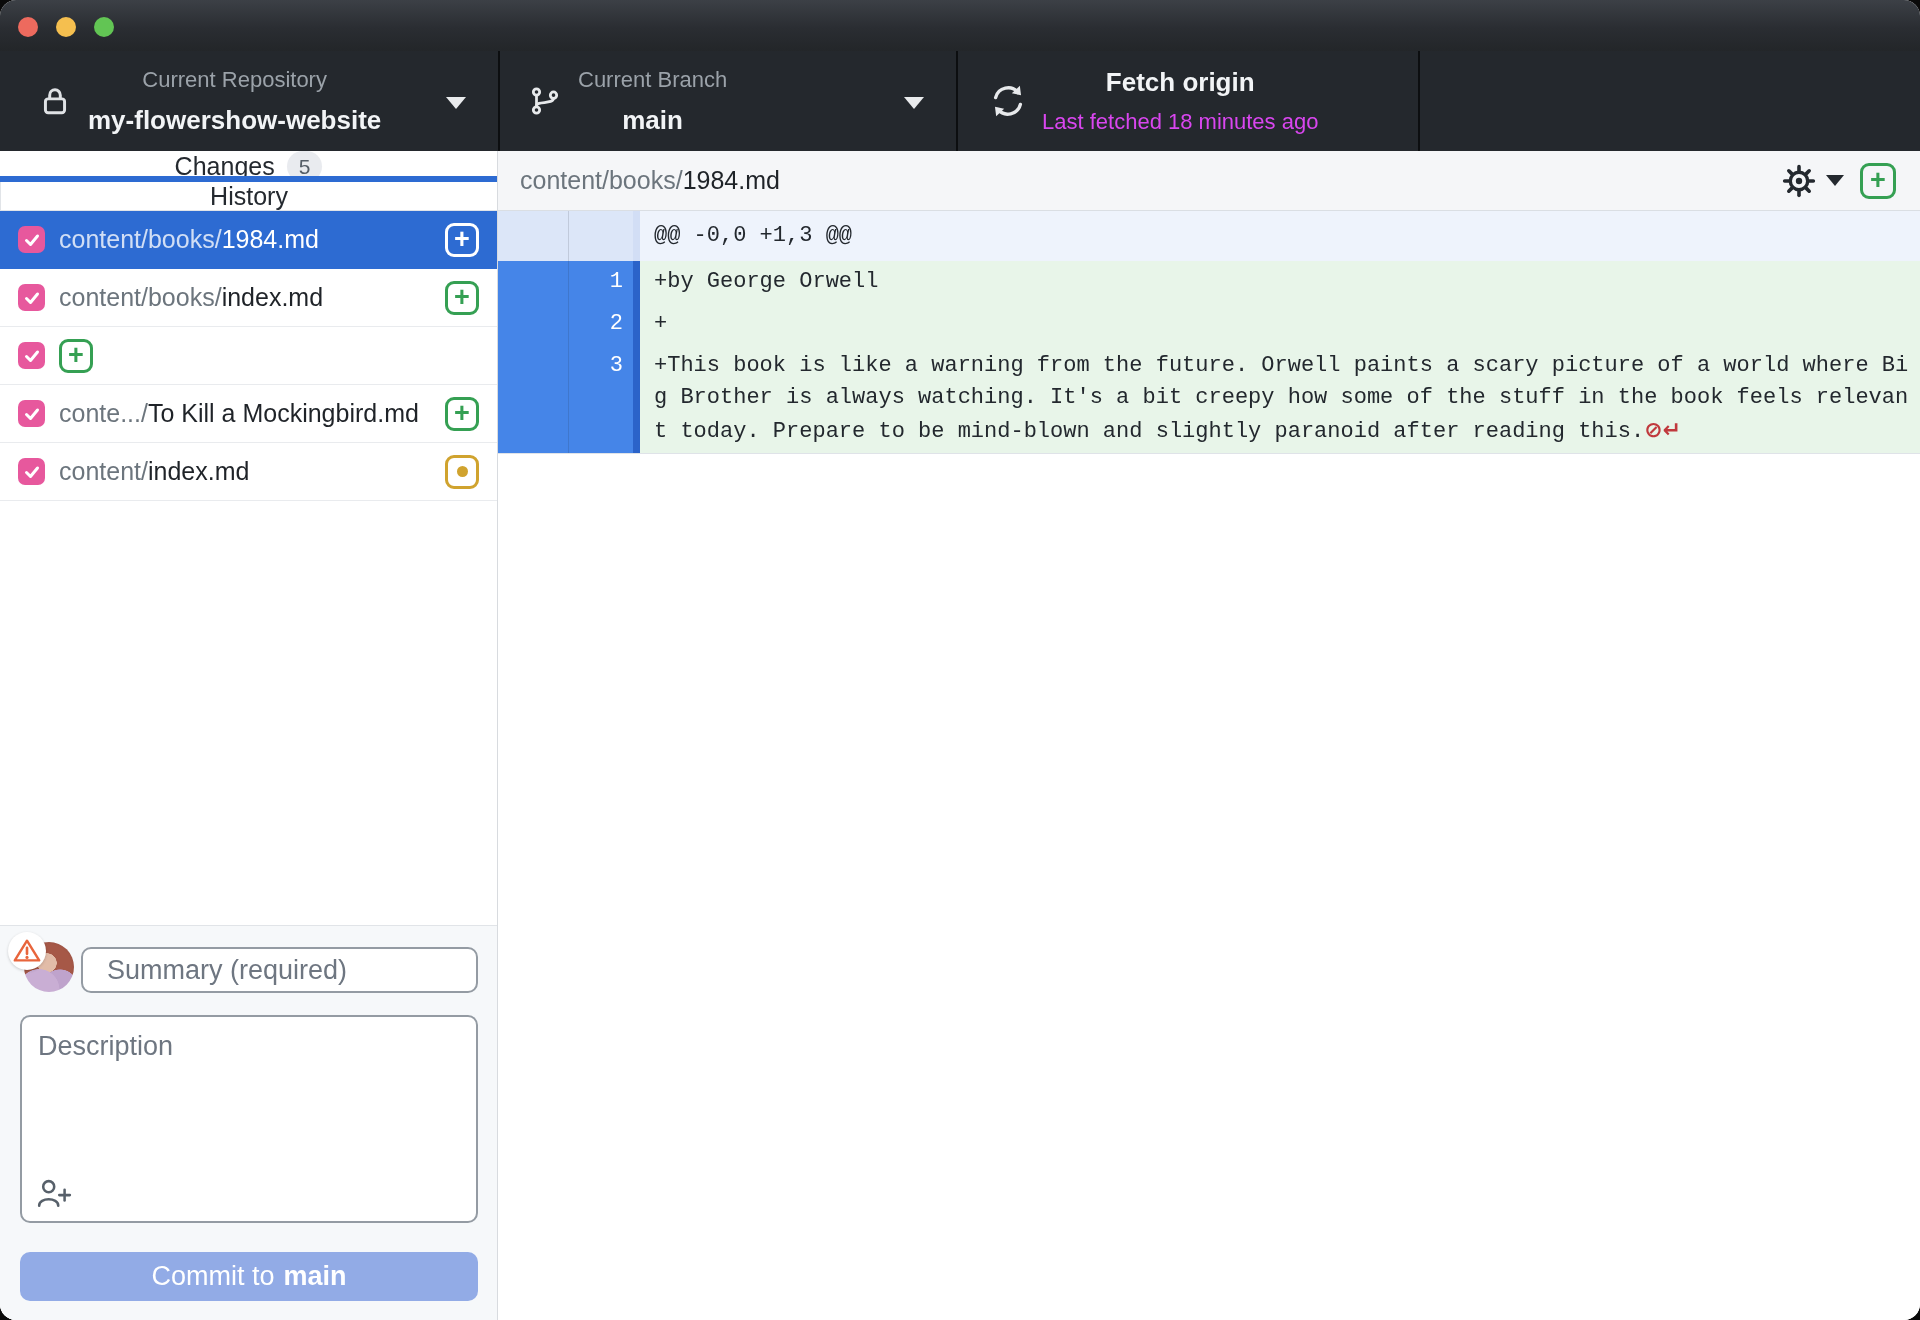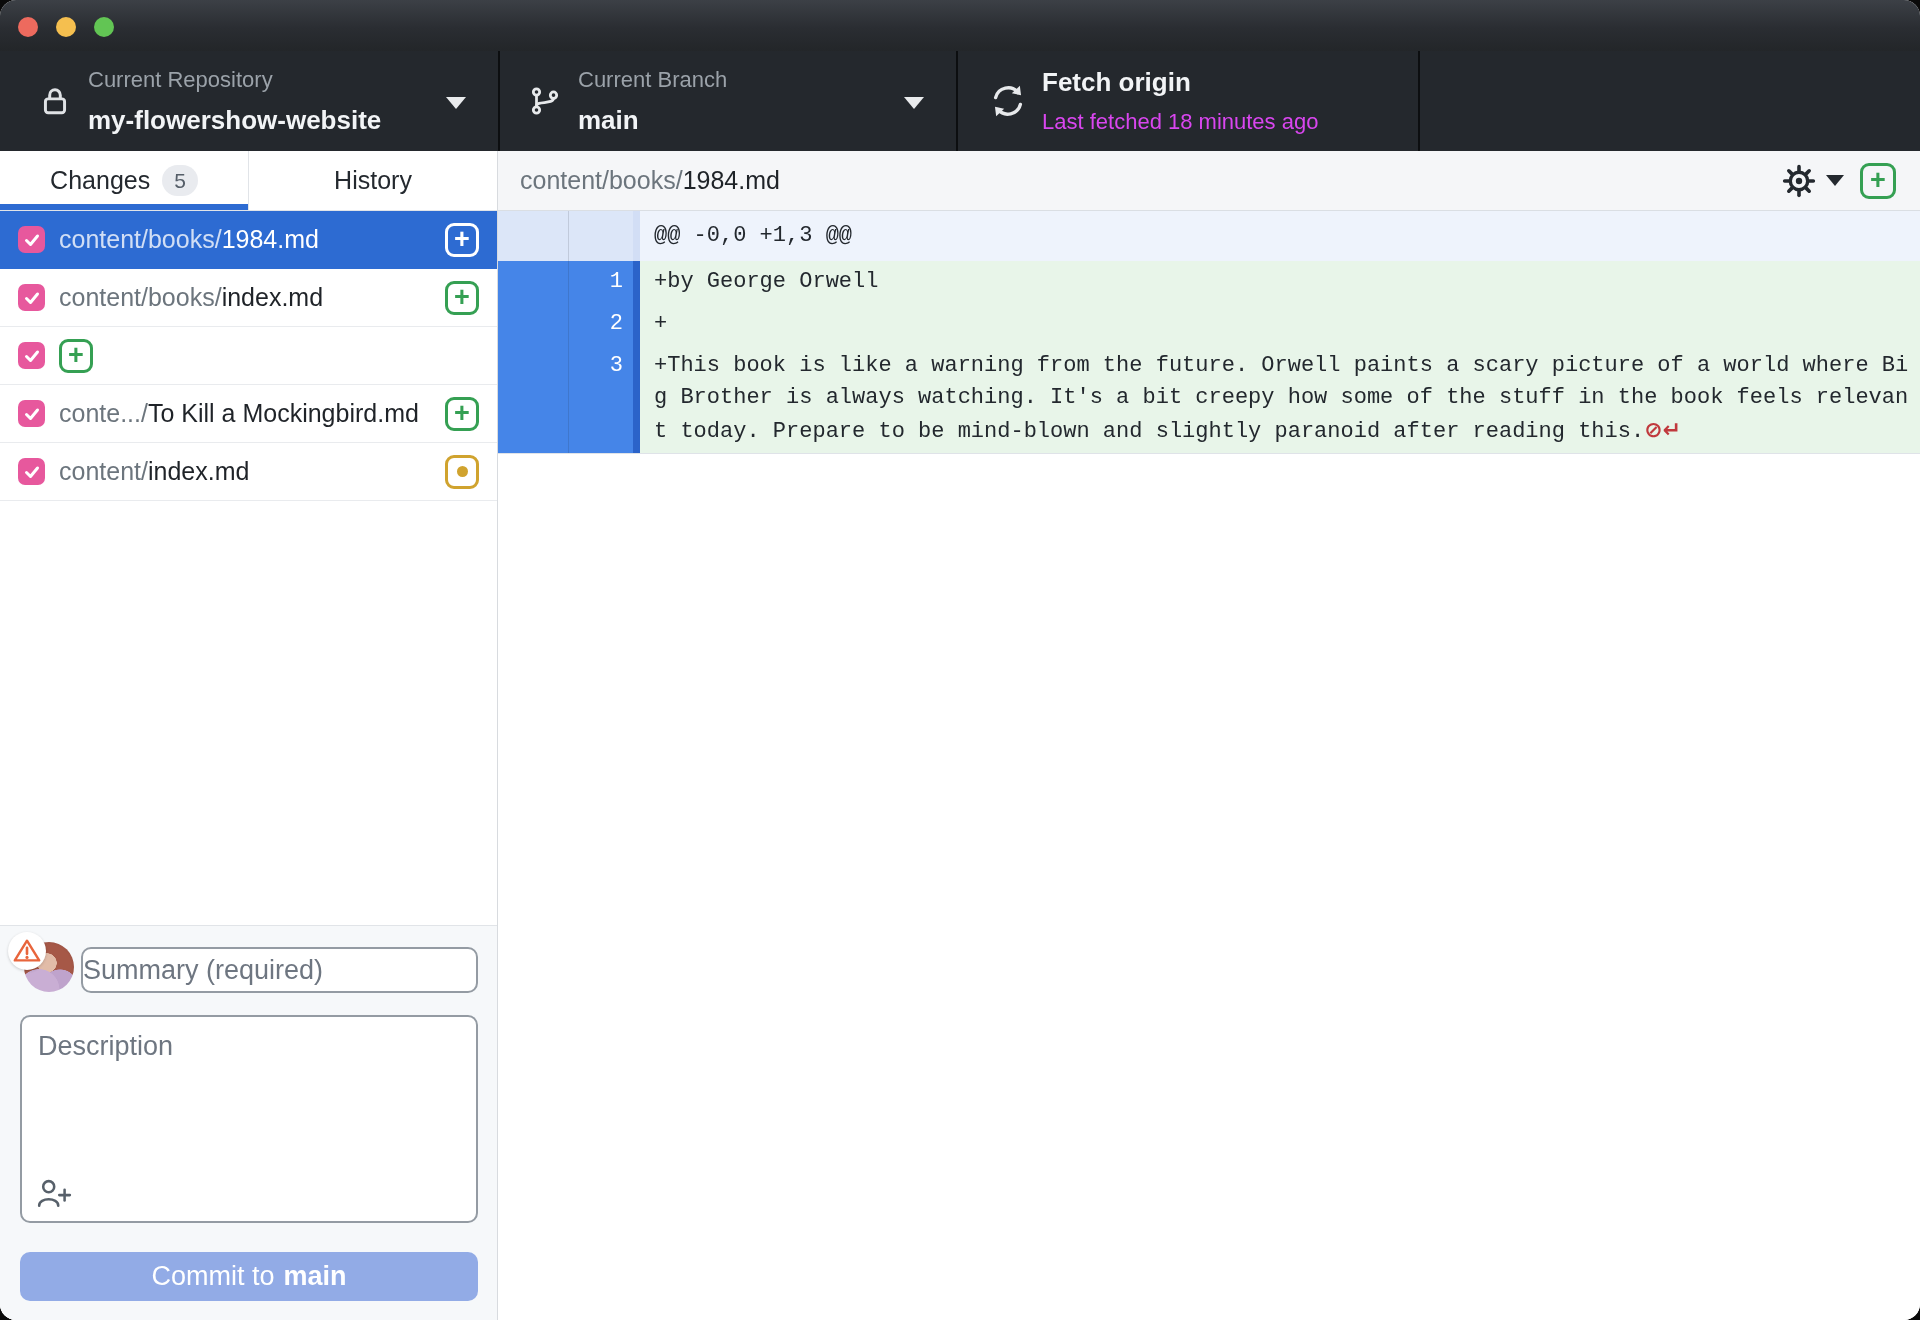--- a/index.html
+++ b/index.html
@@ -11,39 +11,39 @@
   .titlebar{height:51px;background:linear-gradient(180deg,#3c4046 0%,#2a2d32 55%,#232629 100%);position:relative;}
   .tl{position:absolute;top:17px;width:20px;height:20px;border-radius:50%;}
   .tl.red{left:18px;background:#ed6a5e;}
   .tl.yellow{left:56px;background:#f5bf4f;}
   .tl.green{left:94px;background:#62c554;}
 
   
   .toolbar{height:100px;background:#24282d;display:flex;color:#f2f4f6;}
   .tb-section{display:flex;align-items:center;position:relative;}
   .tb-section .ticon{margin-left:38px;margin-right:16px;flex:0 0 auto;display:flex;}
-  .tb-text{display:flex;flex-direction:column;gap:16px;}
+  .tb-text{display:flex;flex-direction:column;gap:16px;text-align:center;}
   .tb-label{font-size:22px;color:#9ba2a9;line-height:1;}
   .tb-value{font-size:26px;font-weight:bold;color:#f2f4f6;line-height:1;}
   .tb-sub{font-size:22px;color:#d946ef;line-height:1;}
   .tb-caret{position:absolute;right:32px;top:46px;width:0;height:0;border-left:10px solid transparent;border-right:10px solid transparent;border-top:12px solid #e9ebed;}
   .sec-repo{width:498px;}
   .sec-branch{width:458px;border-left:2px solid #0c0e10;}
   .sec-branch .ticon{margin-left:28px;}
   .sec-fetch{width:462px;border-left:2px solid #0c0e10;}
   .sec-fetch .ticon{margin-left:32px;}
   .tb-rest{flex:1;border-left:2px solid #0c0e10;}
 
   
   .app-body{display:flex;height:1169px;}
   .sidebar{width:498px;border-right:1px solid #d8dbdf;background:#fff;position:relative;flex:0 0 auto;}
   .main{flex:1;background:#fff;display:flex;flex-direction:column;min-width:0;}
 
   
-  .tabs{display:flex;height:60px;border-bottom:1px solid #e1e4e8;background:#fff;}
+  .tabs{display:flex;height:60px;border-bottom:1px solid #e1e4e8;background:#fff;flex-direction:column;}
   .tab{flex:1;display:flex;align-items:center;justify-content:center;gap:12px;font-size:25px;color:#24292f;position:relative;cursor:default;}
   .tab + .tab{border-left:1px solid #e1e4e8;}
   .tab.active::after{content:"";position:absolute;left:0;right:0;bottom:0;height:6px;background:#2d6bd2;}
   .badge{background:#e9ebef;color:#555e68;font-size:21px;border-radius:999px;padding:3px 12px;line-height:1.2;}
 
   
   .row{display:flex;align-items:center;border-bottom:1px solid #e9ebee;padding:0 18px;background:#fff;}
   .summary-row{height:59px;background:#fafbfc;position:relative;}
   .summary-label{position:absolute;left:0;right:0;text-align:center;font-size:25px;color:#24292f;}
   .file-row{height:58px;gap:14px;}
@@ -62,21 +62,21 @@
 
   
   .commit-panel{position:absolute;left:0;right:0;bottom:0;height:395px;background:#f6f8fa;border-top:1px solid #e1e4e8;}
   .avatar{position:absolute;left:24px;top:16px;width:50px;height:50px;border-radius:50%;
     background:
       radial-gradient(circle at 30% 95%, #c9aed4 0 34%, rgba(0,0,0,0) 35%),
       radial-gradient(circle at 72% 90%, #bfa3cc 0 30%, rgba(0,0,0,0) 31%),
       radial-gradient(circle at 46% 42%, #e2bca8 0 24%, rgba(0,0,0,0) 25%),
       radial-gradient(circle at 50% 50%, #a65847 0 62%, #8a4a3e 100%);}
   .warn-badge{position:absolute;left:8px;top:6px;width:38px;height:38px;border-radius:50%;background:#fff;box-shadow:0 1px 3px rgba(0,0,0,0.18);display:flex;align-items:center;justify-content:center;}
-  .summary-input{position:absolute;left:81px;top:21px;width:397px;height:46px;border:2px solid #949ba3;border-radius:10px;background:#fff;font-size:27px;font-family:"Liberation Sans",sans-serif;color:#24292f;padding:0 0;outline:none;}
+  .summary-input{position:absolute;left:81px;top:21px;width:397px;height:46px;border:2px solid #949ba3;border-radius:10px;background:#fff;font-size:27px;font-family:"Liberation Sans",sans-serif;color:#24292f;padding:0 24px;outline:none;}
   .summary-input::placeholder,.desc-input::placeholder{color:#6e7681;opacity:1;}
   .desc-wrap{position:absolute;left:20px;top:89px;width:458px;height:208px;}
   .desc-input{width:100%;height:100%;border:2px solid #949ba3;border-radius:10px;background:#fff;font-size:27px;font-family:"Liberation Sans",sans-serif;color:#24292f;padding:14px 16px;resize:none;outline:none;}
   .coauthor{position:absolute;left:16px;bottom:14px;}
   .commit-btn{position:absolute;left:20px;top:326px;width:458px;height:49px;border:none;border-radius:10px;background:#92abe6;color:#fff;font-size:27px;font-family:"Liberation Sans",sans-serif;display:flex;align-items:center;justify-content:center;gap:9px;}
   .commit-btn b{font-weight:bold;}
 
   
   .diff-header{height:60px;background:#f5f6f8;border-bottom:1px solid #dadee3;display:flex;align-items:center;padding:0 24px 0 22px;flex:0 0 auto;}
   .diff-title{font-size:25px;flex:1;white-space:nowrap;overflow:hidden;}

